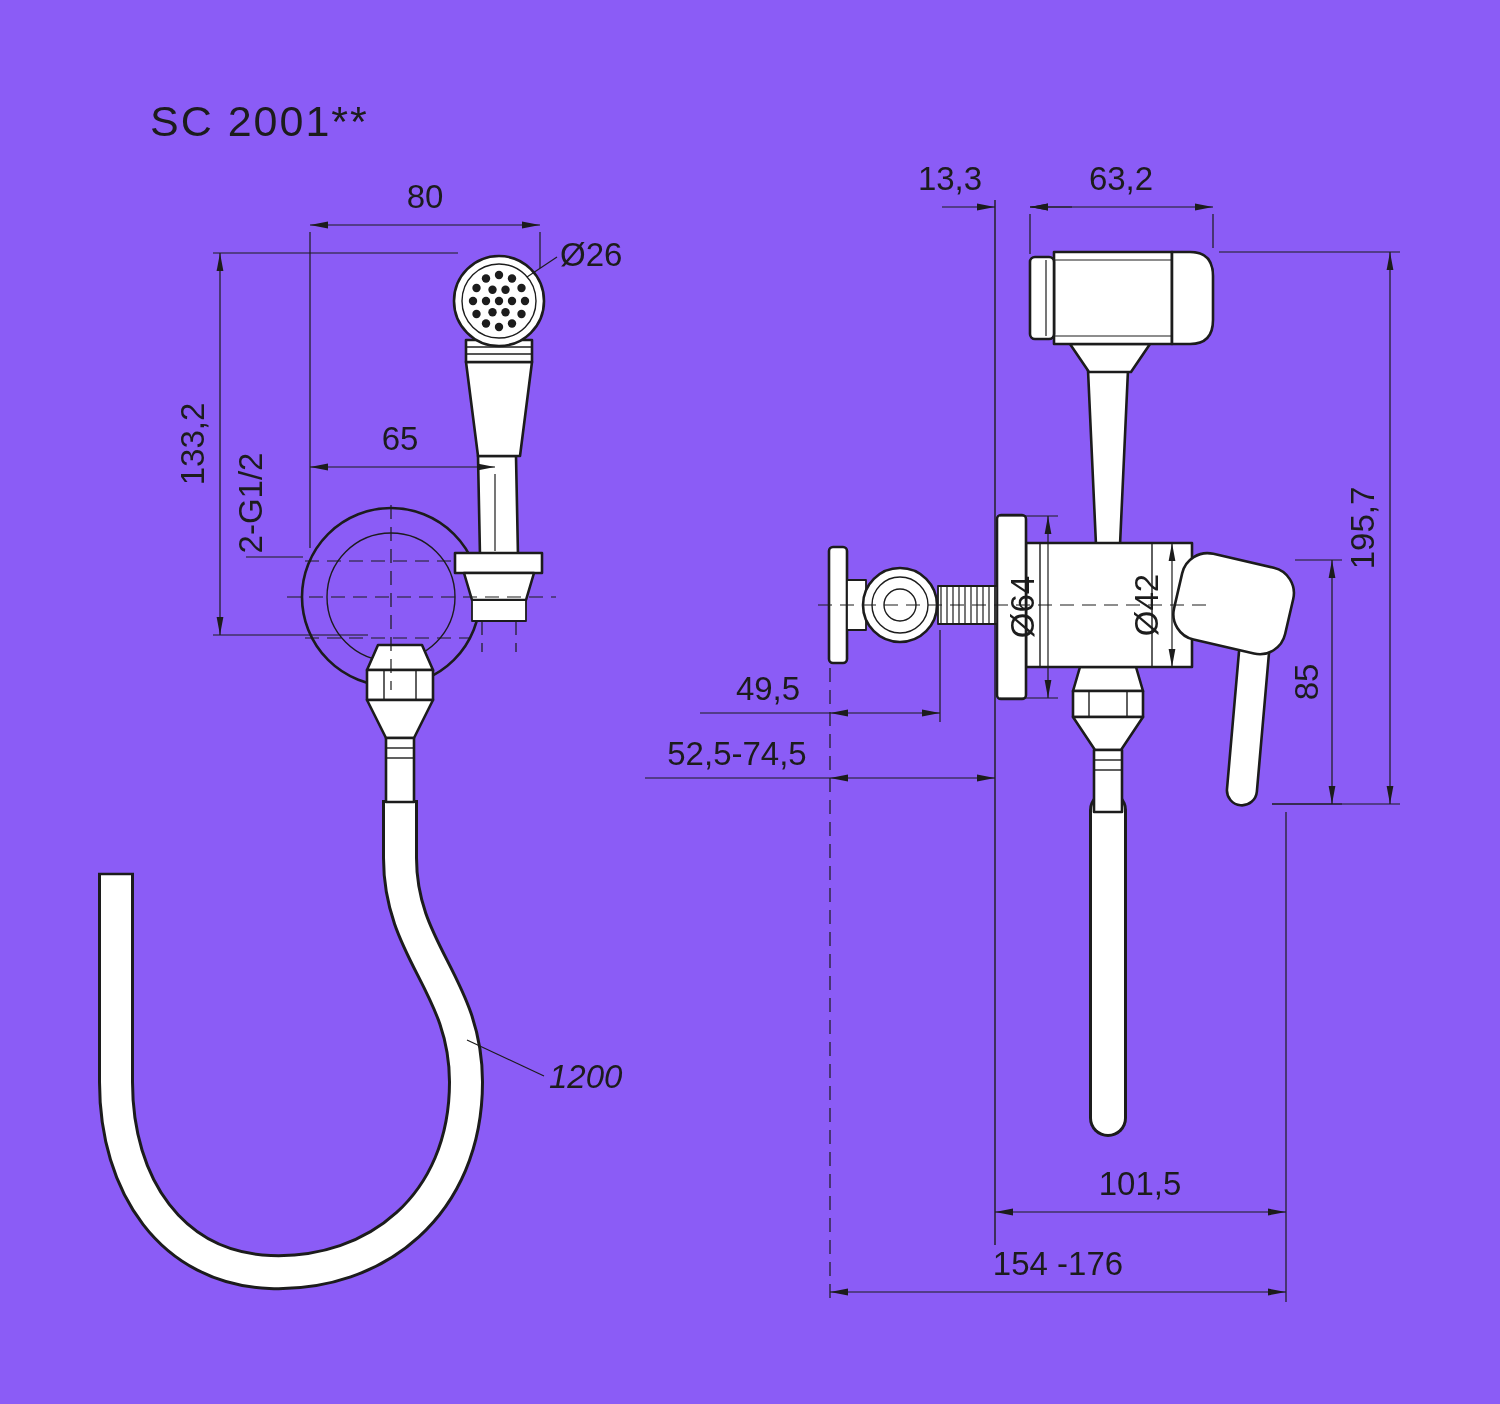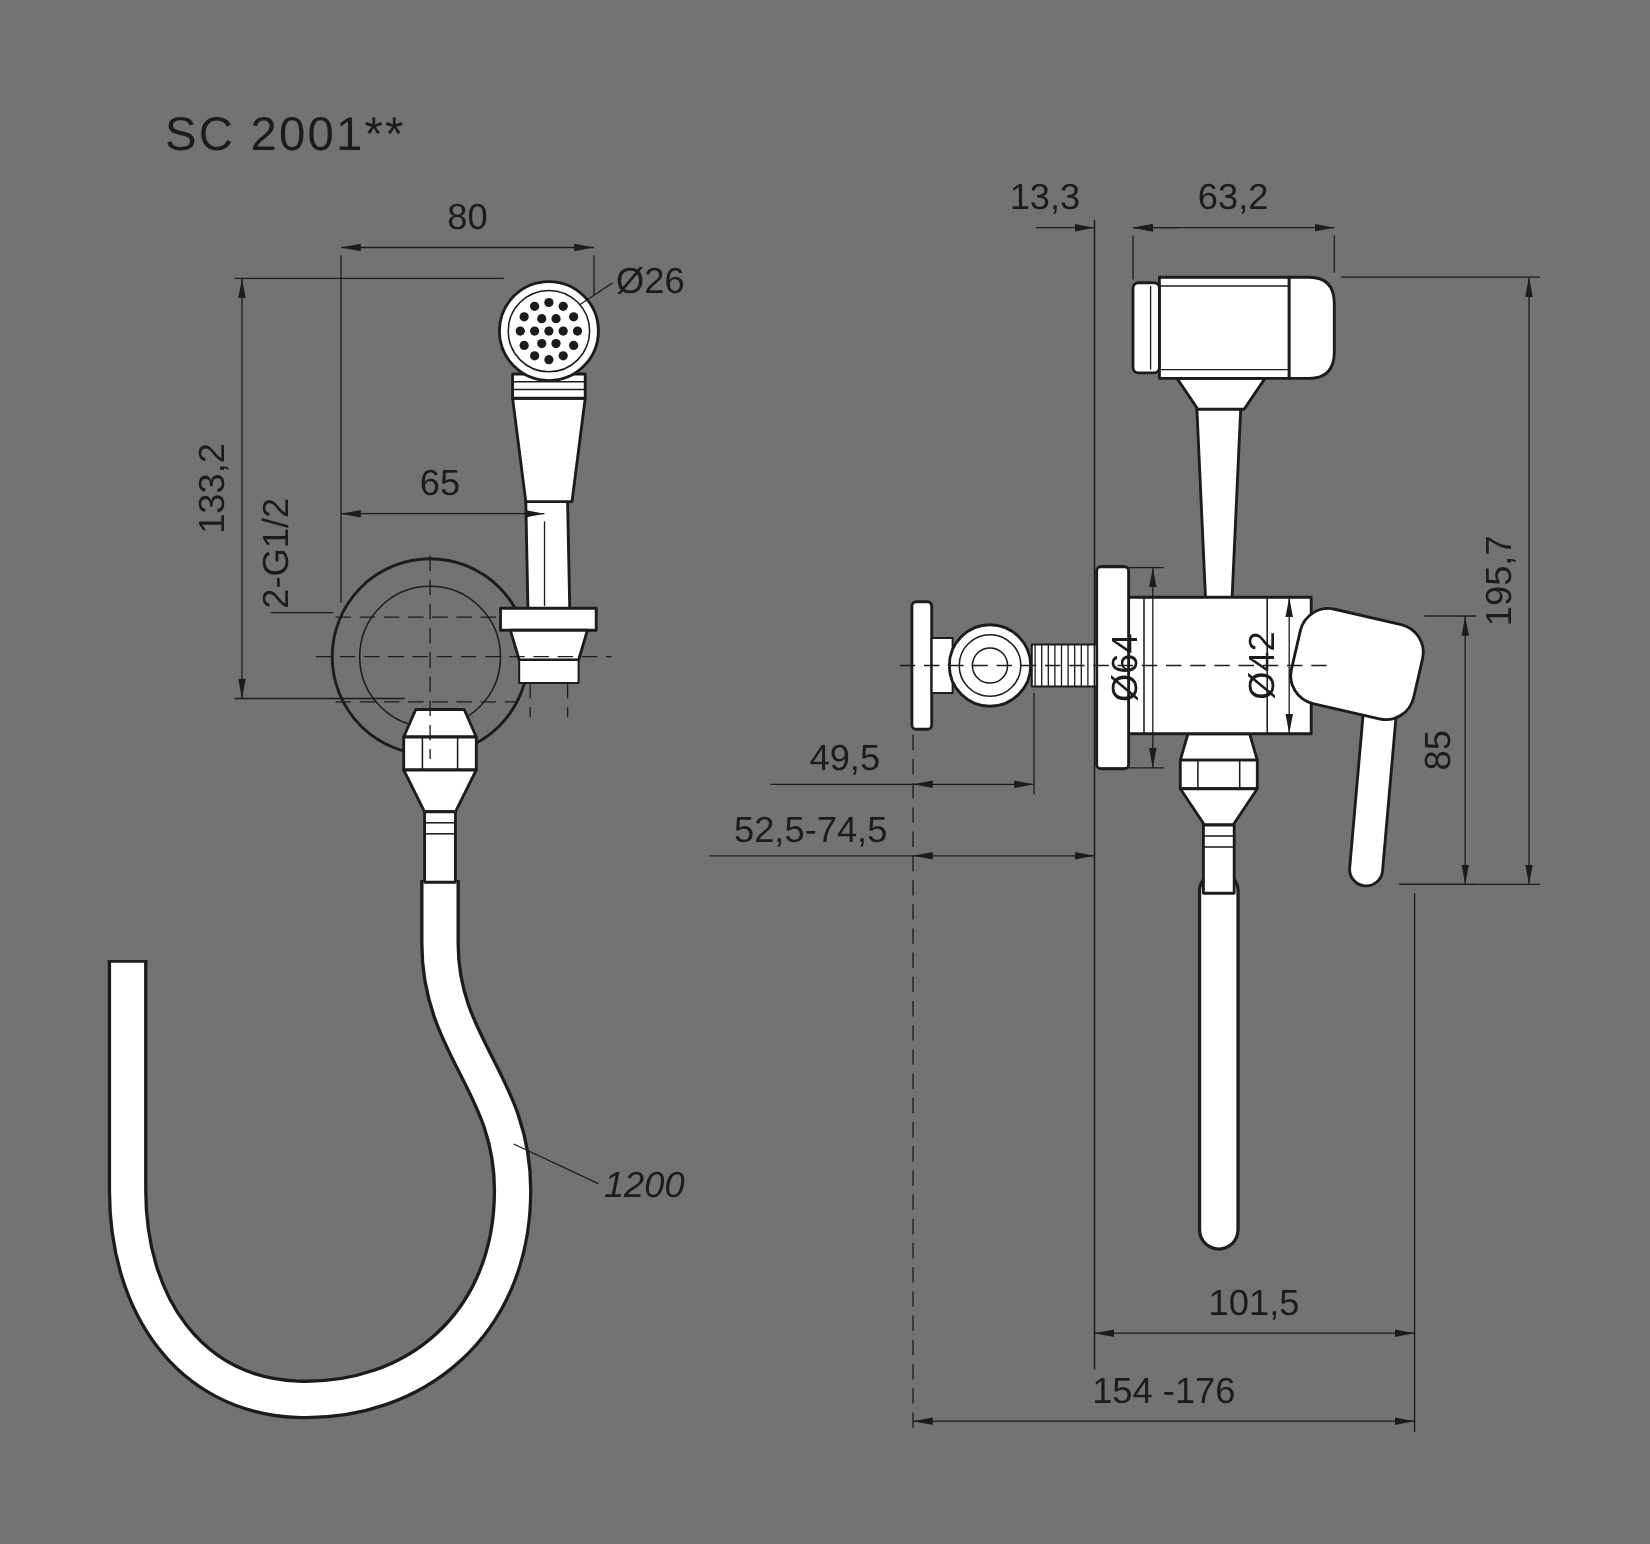--- a/index.html
+++ b/index.html
@@ -1,16 +1,16 @@
 <!DOCTYPE html>
 <html><head>
 <meta charset="utf-8">
 <style>
   html,body{margin:0;padding:0;background:#fff}
-  .stage{position:relative;width:1500px;height:1404px;background:#737373;overflow:hidden}
+  .stage{position:relative;width:1500px;height:1404px;background:#8b5cf6;overflow:hidden}
   svg{display:block}
   .ol{fill:none;stroke:#1c1c1c;stroke-width:2.6;stroke-linejoin:round}
   .olw{fill:#fff;stroke:#1c1c1c;stroke-width:2.6;stroke-linejoin:round}
   .olw2{fill:#fff;stroke:#1c1c1c;stroke-width:1.8;stroke-linejoin:round}
   .det{fill:none;stroke:#1c1c1c;stroke-width:1.4}
   .thin{fill:none;stroke:#1c1c1c;stroke-width:1.2}
   .dash{fill:none;stroke:#1c1c1c;stroke-width:1.2;stroke-dasharray:14 8}
   .hoseB{fill:none;stroke:#1c1c1c;stroke-width:36}
   .hoseW{fill:none;stroke:#fff;stroke-width:30}
   .hoseB2{fill:none;stroke:#1c1c1c;stroke-width:38;stroke-linecap:round}

